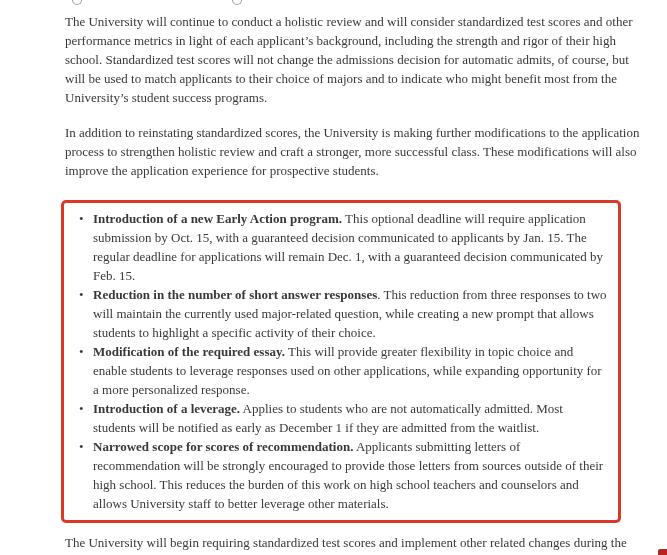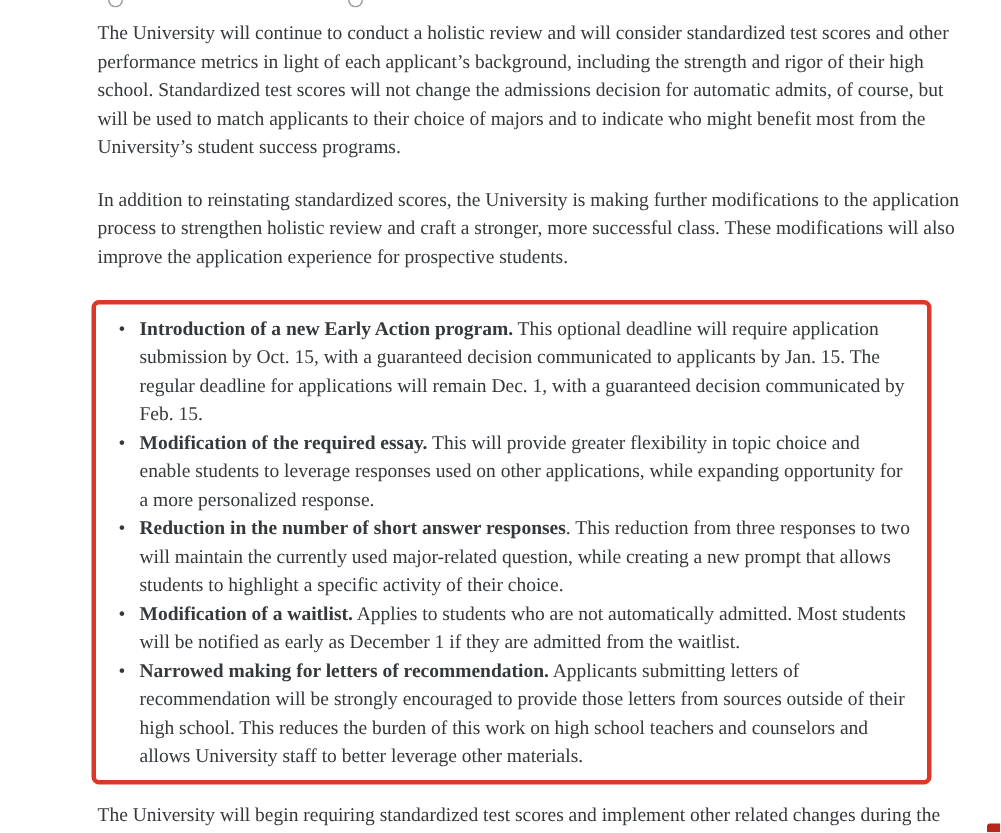--- a/index.html
+++ b/index.html
@@ -85,24 +85,24 @@
     <span class="descender d2"></span>
   </div>
 
   <p class="para p1">The University will continue to conduct a holistic review and will consider standardized test scores and other performance metrics in light of each applicant’s background, including the strength and rigor of their high school. Standardized test scores will not change the admissions decision for automatic admits, of course, but will be used to match applicants to their choice of majors and to indicate who might benefit most from the University’s student success programs.</p>
 
   <p class="para p2">In addition to reinstating standardized scores, the University is making further modifications to the application process to strengthen holistic review and craft a stronger, more successful class. These modifications will also improve the application experience for prospective students.</p>
 
   <div class="redbox" style="border-color: rgb(217, 58, 40);">
     <ul class="bullets">
       <li><span class="lead">Introduction of a new Early Action program.</span><span> This optional deadline will require application submission by Oct. 15, with a guaranteed decision communicated to applicants by Jan. 15. The regular deadline for applications will remain Dec. 1, with a guaranteed decision communicated by Feb. 15.</span></li>
+      <li><span class="lead">Reduction in the number of short answer responses</span><span>. This reduction from three responses to two will maintain the currently used major-related question, while creating a new prompt that allows students to highlight a specific activity of their choice.</span></li>
       <li><span class="lead">Modification of the required essay.</span><span> This will provide greater flexibility in topic choice and enable students to leverage responses used on other applications, while expanding opportunity for a more personalized response.</span></li>
-      <li><span class="lead">Reduction in the number of short answer responses</span><span>. This reduction from three responses to two will maintain the currently used major-related question, while creating a new prompt that allows students to highlight a specific activity of their choice.</span></li>
-      <li><span class="lead">Modification of a waitlist.</span><span> Applies to students who are not automatically admitted. Most students will be notified as early as December 1 if they are admitted from the waitlist.</span></li>
-      <li><span class="lead">Narrowed making for letters of recommendation.</span><span> Applicants submitting letters of recommendation will be strongly encouraged to provide those letters from sources outside of their high school. This reduces the burden of this work on high school teachers and counselors and allows University staff to better leverage other materials.</span></li>
+      <li><span class="lead">Introduction of a leverage.</span><span> Applies to students who are not automatically admitted. Most students will be notified as early as December 1 if they are admitted from the waitlist.</span></li>
+      <li><span class="lead">Narrowed scope for scores of recommendation.</span><span> Applicants submitting letters of recommendation will be strongly encouraged to provide those letters from sources outside of their high school. This reduces the burden of this work on high school teachers and counselors and allows University staff to better leverage other materials.</span></li>
     </ul>
   </div>
 
   <p class="para p3">The University will begin requiring standardized test scores and implement other related changes during the Aug. 1–Dec. 1, 2024, application period.</p>
 
   <div class="red-fragment" style="background-color: rgb(181, 39, 29);"></div>
 
 </div>
 
 </body></html>

